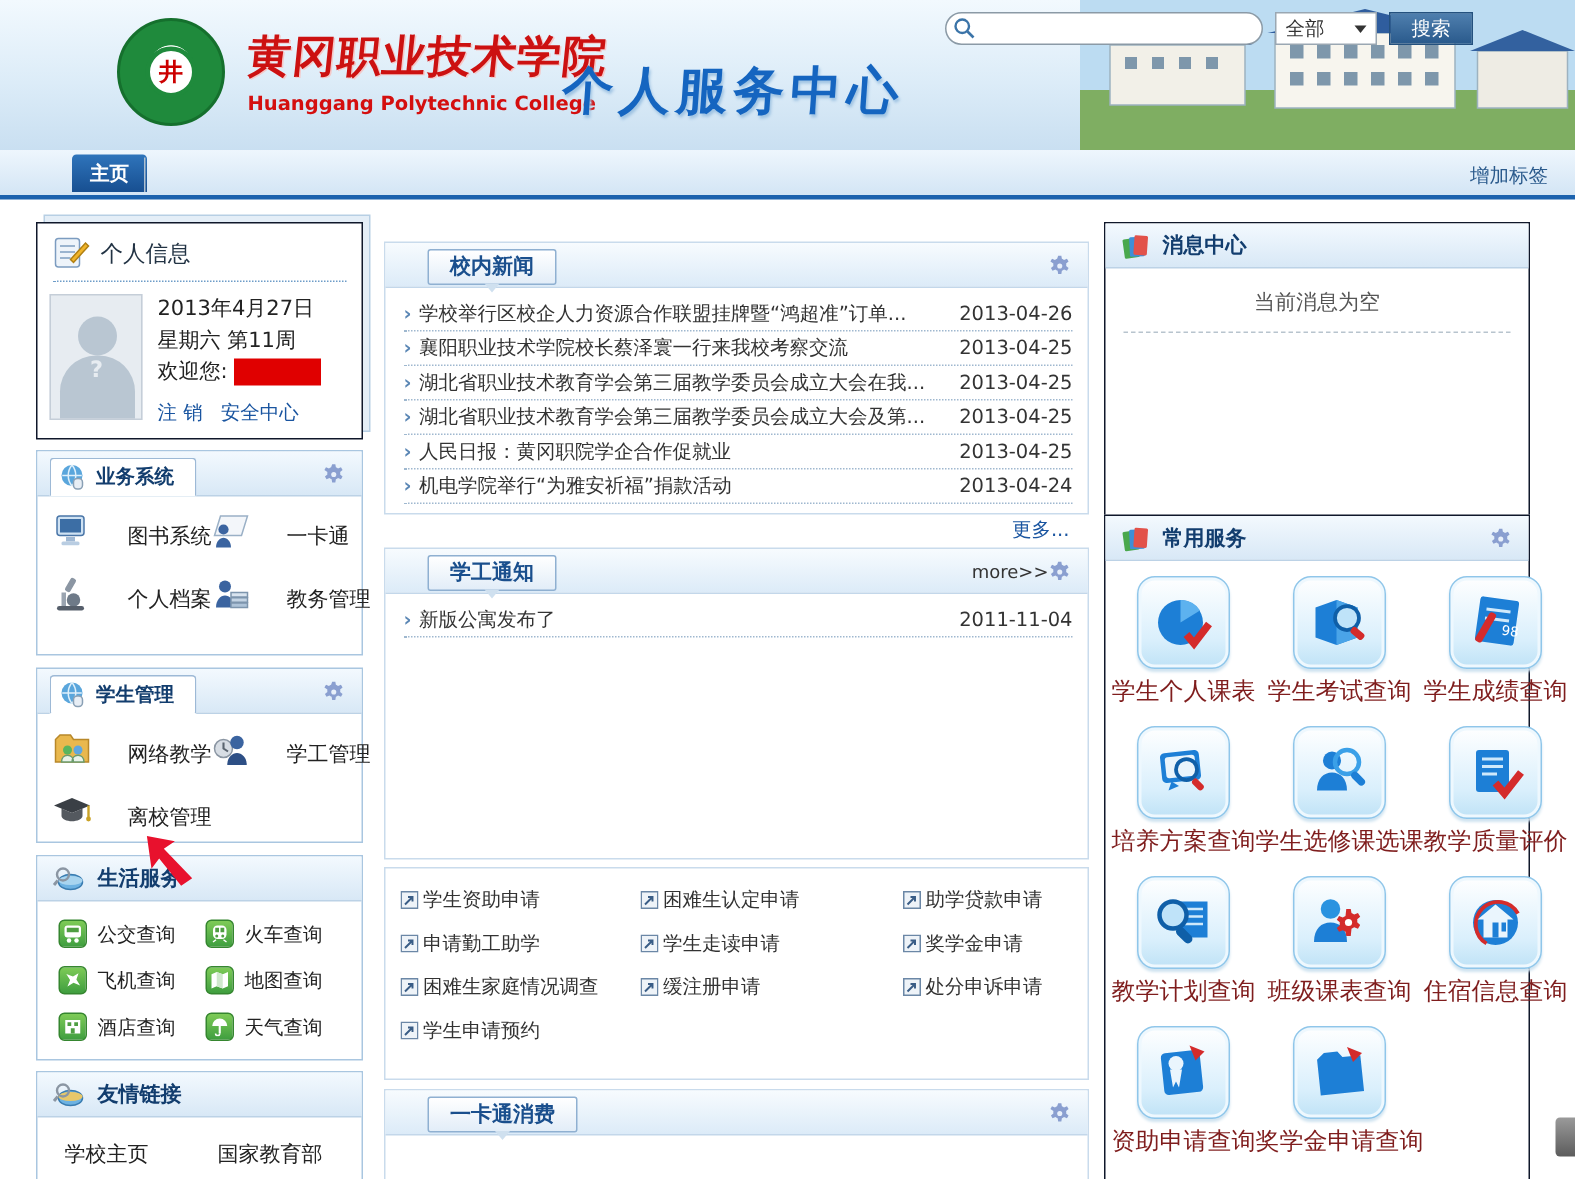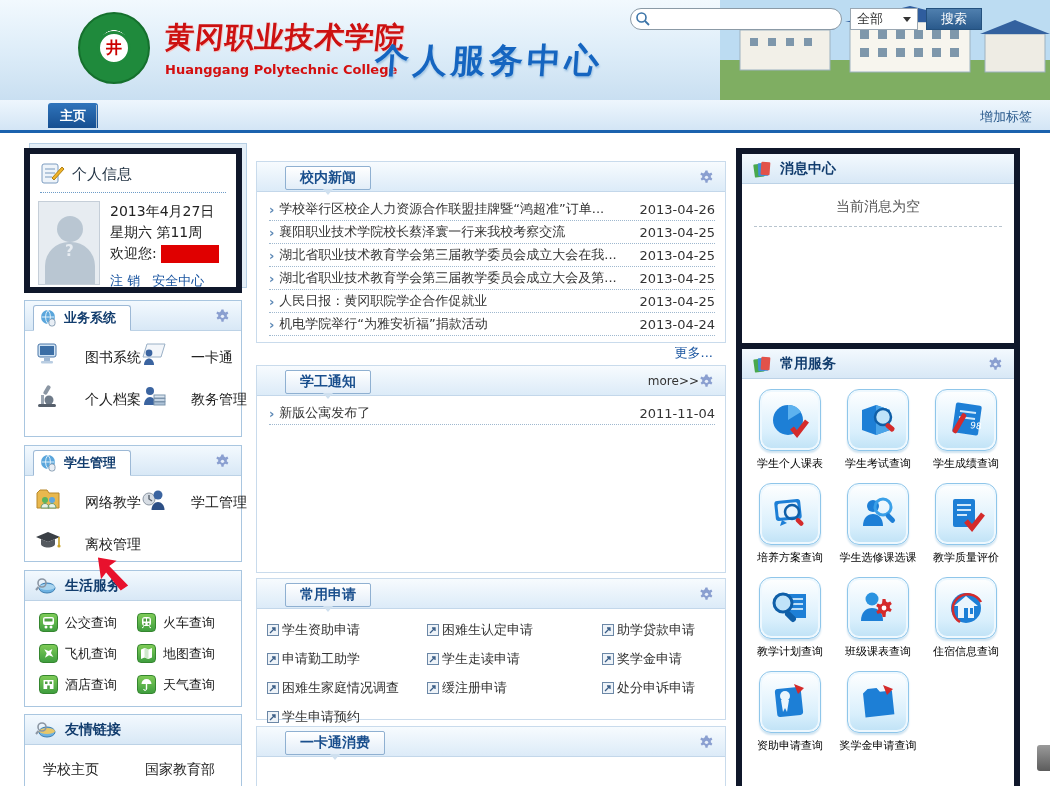--- a/index.html
+++ b/index.html
@@ -35,21 +35,21 @@
   .tabbar { position:absolute; left:0; top:100px; width:1050px; height:33px;
     background:linear-gradient(180deg,#eef6fd,#d3e5f5); border-bottom:3px solid #1b62ae; }
   .tab-active { position:absolute; left:48px; top:3px; height:25px; padding:0 12px;
     background:linear-gradient(180deg,#2f74bb,#174f91); color:#fff; font-size:13px; font-weight:bold;
     display:flex; align-items:center; border-radius:3px 3px 0 0; cursor:pointer; }
   .tab-sep { position:absolute; left:96px; top:5px; width:1px; height:23px; background:#aebfcf; }
   .add-tab { position:absolute; right:18px; top:8px; color:#2a5a8c; font-size:13px; cursor:pointer; }
 
   
   .box { position:absolute; background:#fff; border:1px solid #a9c6e0; }
-  .box-strong { border:6px solid #0f172a; }
+  .box-strong { border:1px solid #0f172a; }
   
   .barhdr { position:relative; height:30px; background:linear-gradient(180deg,#f7fbfe,#dcebf8); border-bottom:1px solid #c3d7ea; }
   .bartab { position:absolute; left:28px; top:4px; padding:2px 14px; background:linear-gradient(180deg,#ffffff,#e2edf8);
     border:1px solid #8fb0d1; border-radius:2px; color:#1a4f8d; font-weight:bold; font-size:14px; cursor:pointer; }
   .bartab:after { content:""; position:absolute; left:50%; bottom:-6px; margin-left:-5px; width:0; height:0;
     border-left:5px solid transparent; border-right:5px solid transparent; border-top:6px solid #cfe0ef; }
   .gear { position:absolute; right:10px; top:7px; width:17px; height:17px; cursor:pointer; }
   .more-lnk { position:absolute; right:26px; top:8px; color:#333; font-size:12px; cursor:pointer; }
 
   
@@ -100,21 +100,21 @@
   
   .msg-body { padding-top:14px; text-align:center; color:#555; font-size:14px; }
   .msg-dash { border-bottom:1px dashed #b8c4ce; margin:10px 12px 0 12px; }
 
   
   .tile-grid { display:grid; grid-template-columns:repeat(3,1fr); padding:10px 4px 0 4px; row-gap:12px; }
   .tile { display:flex; flex-direction:column; align-items:center; cursor:pointer; }
   .tile-ic { width:62px; height:62px; border-radius:12px; border:1px solid #8fc6ea;
     background:linear-gradient(180deg,#ffffff,#d9effc 70%,#bfe2f6); box-shadow:inset 0 0 0 2px #eef8fe,0 2px 2px #cfe3f0;
     display:flex; align-items:center; justify-content:center; margin-bottom:5px; }
-  .tile-lb { font-size:11px; color:#000000; white-space:nowrap; }
+  .tile-lb { font-size:16px; color:#7f1d1d; white-space:nowrap; }
 
   .links-body { display:flex; gap:46px; padding:16px 0 0 18px; font-size:14px; color:#222; }
   .links-body span { cursor:pointer; }
 
   .red-arrow { position:absolute; left:96px; top:551px; width:40px; height:40px; z-index:9; }
   .side-widget { position:absolute; right:0; top:745px; width:13px; height:26px; background:linear-gradient(180deg,#9a9a9a,#5c5c5c); border-radius:3px 0 0 3px; }
 </style>
 </head>
 <body>
 
@@ -459,27 +459,20 @@
   <div class="news-list">
     <div class="news-row">
         <span class="news-bul">›</span>
         <span class="news-txt">新版公寓发布了</span>
         <span class="news-date">2011-11-04</span>
       </div>
   </div>
 </div>
 
 <div class="box" style="left:256px; top:578px; width:470px; height:142px; border-color:#c9dbec;">
-  <div class="barhdr">
-    <div class="bartab">常用申请</div>
-    <svg class="gear" viewBox="0 0 24 24">
-        <path d="M10.5 2h3l.5 3a7 7 0 012 1.2l2.8-1.2 1.5 2.6-2.3 1.9c.2.7.2 1.6 0 2.3l2.3 1.9-1.5 2.6-2.8-1.2a7 7 0 01-2 1.2l-.5 3h-3l-.5-3a7 7 0 01-2-1.2l-2.8 1.2-1.5-2.6 2.3-1.9a7 7 0 010-2.3L3.2 7.6l1.5-2.6 2.8 1.2a7 7 0 012-1.2z" fill="#8a9fd0"></path>
-        <circle cx="12" cy="11.8" r="2.4" fill="#e8f0fa"></circle>
-      </svg>
-  </div>
   <div class="apply-grid">
     <div class="apply-item">
         <svg class="apply-ic" viewBox="0 0 12 12">
           <rect x="0.5" y="0.5" width="11" height="11" fill="#eef3f8" stroke="#6b87a6"></rect>
           <path d="M3 9l5-5M5 4h3v3" stroke="#3a5d86" stroke-width="1.3" fill="none"></path>
         </svg>
         <span>学生资助申请</span>
       </div>
     <div class="apply-item">
         <svg class="apply-ic" viewBox="0 0 12 12">

